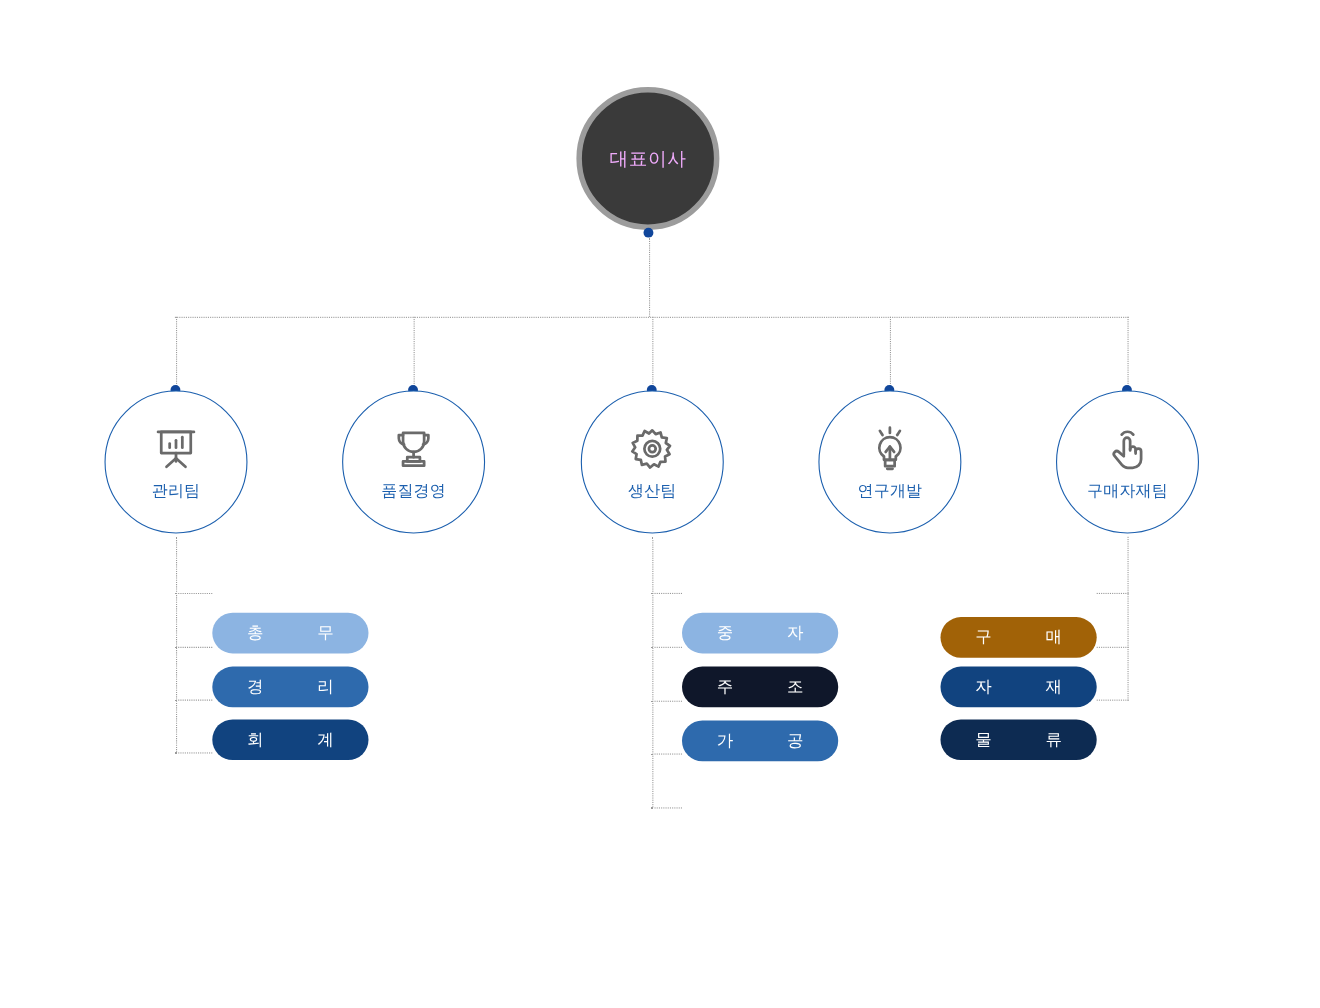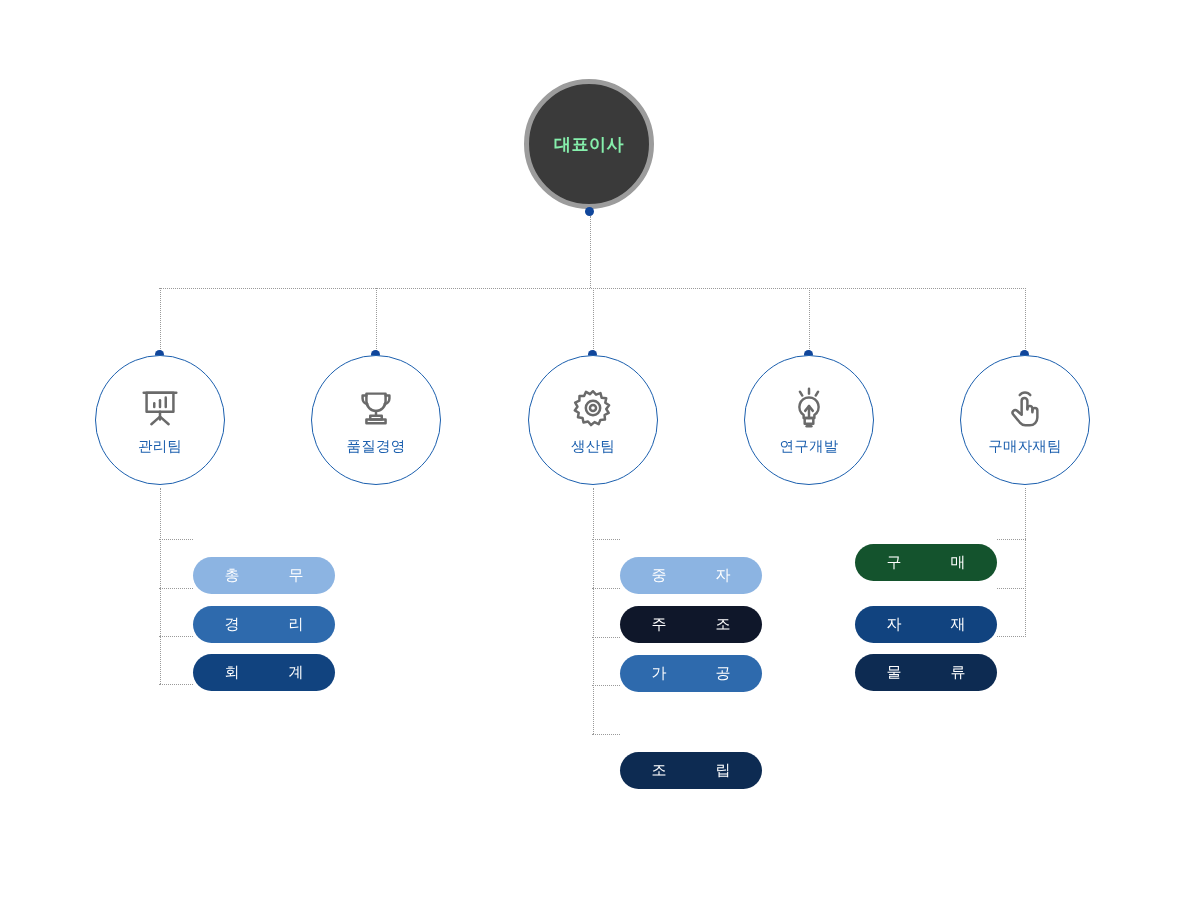--- a/index.html
+++ b/index.html
@@ -28,25 +28,24 @@
     height: 130px;
     border-radius: 50%;
     background: #3a3a3a;
     border: 5px solid #9c9c9c;
     box-sizing: border-box;
     display: flex;
     align-items: center;
     justify-content: center;
   }
   .ceo-label {
-    color: #86efac;
+    color: #f0abfc;
     font-size: 17px;
     letter-spacing: 0.5px;
     white-space: nowrap;
-    font-weight: bold;
   }
 
   
   .dot {
     position: absolute;
     width: 9px;
     height: 9px;
     border-radius: 50%;
     background: #10469b;
   }
@@ -229,30 +228,27 @@
 
   <div class="pill" style="left:620px; top:521px; width:142px; background:#8cb4e2;">
     <span class="pill-label sp2">중 자</span>
   </div>
   <div class="pill" style="left:620px; top:570px; width:142px; background:#0f172a;">
     <span class="pill-label sp2">주 조</span>
   </div>
   <div class="pill" style="left:620px; top:619px; width:142px; background:#2e6aad;">
     <span class="pill-label sp2">가 공</span>
   </div>
-  <div class="pill" style="left:620px; top:716px; width:142px; background:#0d2b52;">
-    <span class="pill-label sp2">조 립</span>
-  </div>
 
   <div class="dline-v" style="left:1025px; top:488px; height:149px;"></div>
   <div class="dline-h" style="left:997px; top:539px; width:29px;"></div>
   <div class="dline-h" style="left:997px; top:588px; width:29px;"></div>
   <div class="dline-h" style="left:997px; top:636px; width:29px;"></div>
 
-  <div class="pill" style="left:855px; top:508px; width:142px; background:#14532d;">
+  <div class="pill" style="left:855px; top:525px; width:142px; background:#a16207;">
     <span class="pill-label sp2">구 매</span>
   </div>
   <div class="pill" style="left:855px; top:570px; width:142px; background:#11437f;">
     <span class="pill-label sp2">자 재</span>
   </div>
   <div class="pill" style="left:855px; top:618px; width:142px; background:#0d2b52;">
     <span class="pill-label sp2">물 류</span>
   </div>
 
 </div>

